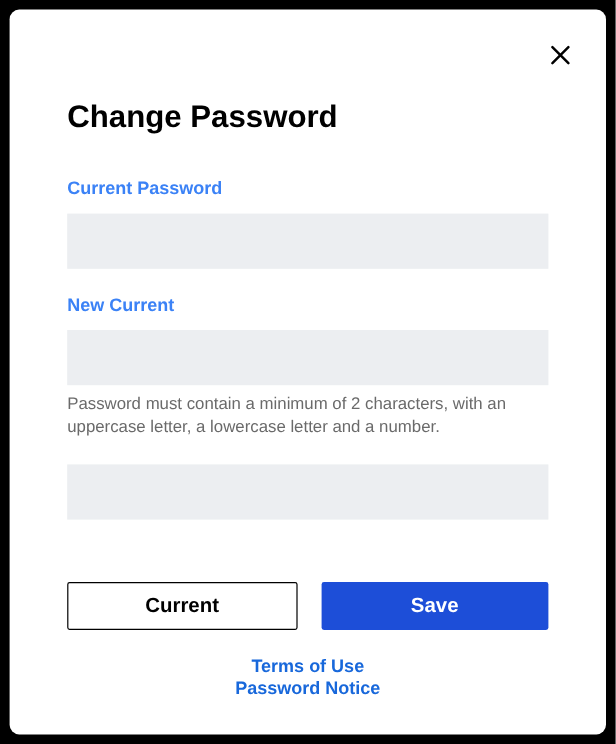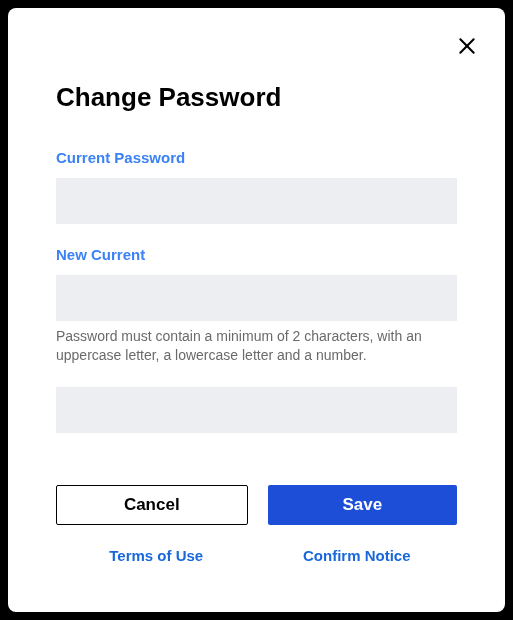--- a/index.html
+++ b/index.html
@@ -92,20 +92,21 @@
       color: #000;
     }
     .btn-save {
       background: #1d4ed8;
       border: none;
       color: #fff;
     }
     .link-row {
       display: flex;
       margin-top: 22px;
+      flex-direction: column;
     }
     .link-cell {
       flex: 1;
       text-align: center;
     }
     .link {
       font-size: 15px;
       font-weight: 700;
       color: #1868db;
       text-decoration: none;
@@ -135,26 +136,26 @@
     <label class="form-label">New Current</label>
     <input type="password" class="form-input" value="" style="">
     <p class="hint">Password must contain a minimum of 2 characters, with an uppercase letter, a lowercase letter and a number.</p>
   </div>
 
   <div class="form-group">
     <input type="password" class="form-input" value="" style="">
   </div>
 
   <div class="button-row">
-    <button class="btn btn-cancel">Cancel</button>
+    <button class="btn btn-cancel">Current</button>
     <button class="btn btn-save">Save</button>
   </div>
 
   <div class="link-row">
     <div class="link-cell">
       <a class="link">Terms of Use</a>
     </div>
     <div class="link-cell">
-      <a class="link">Confirm Notice</a>
+      <a class="link">Password Notice</a>
     </div>
   </div>
 
 </div>
 
 </body></html>

